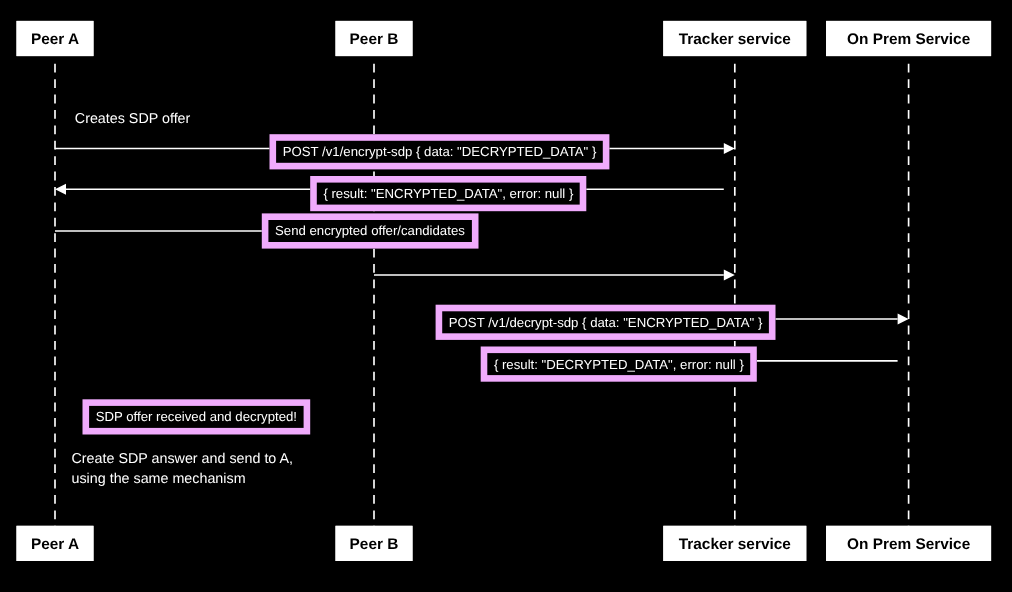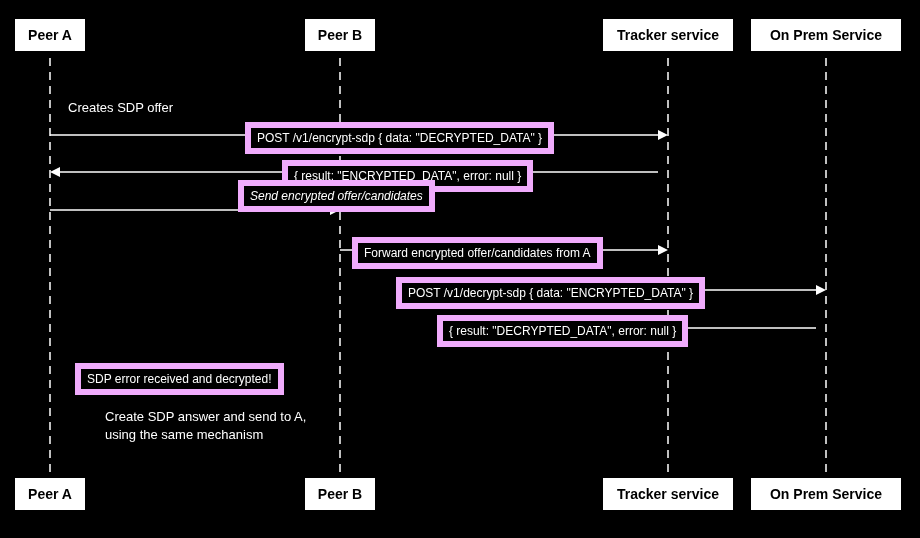--- a/index.html
+++ b/index.html
@@ -102,31 +102,30 @@
   <div class="actor-box" style="left:603px; top:19px; width:130px;">Tracker service</div>
 
   <div class="actor-box" style="left:751px; top:19px; width:150px;">On Prem Service</div>
 
   <div class="msg-text" style="left:68px; top:88px;margin-top:12px;">Creates SDP offer</div>
 
   <div class="msg-label" style="left:245px; top:122px;">POST /v1/encrypt-sdp { data: "DECRYPTED_DATA" }</div>
 
   <div class="msg-label" style="left:282px; top:160px;">{ result: "ENCRYPTED_DATA", error: null }</div>
 
-  <div class="msg-label" style="left:238px; top:180px;font-style:italic;">Send encrypted offer/candidates</div>
+  <div class="msg-label" style="left:238px; top:194px;">Send encrypted offer/candidates</div>
 
-  <div class="msg-label" style="left:352px; top:237px;">Forward encrypted offer/candidates from A</div>
 
   <div class="msg-label" style="left:396px; top:277px;">POST /v1/decrypt-sdp { data: "ENCRYPTED_DATA" }</div>
 
   <div class="msg-label" style="left:437px; top:315px;">{ result: "DECRYPTED_DATA", error: null }</div>
 
-  <div class="msg-label" style="left:75px; top:363px;">SDP error received and decrypted!</div>
+  <div class="msg-label" style="left:75px; top:363px;">SDP offer received and decrypted!</div>
 
-  <div class="msg-text" style="left:65px; top:408px; line-height:1.4; font-size:13px; white-space:pre-line;margin-left:40px;">Create SDP answer and send to A,
+  <div class="msg-text" style="left:65px; top:408px; line-height:1.4; font-size:13px; white-space:pre-line;">Create SDP answer and send to A,
 using the same mechanism</div>
 
   <div class="actor-box" style="left:15px; top:478px; width:70px;">Peer A</div>
 
   <div class="actor-box" style="left:305px; top:478px; width:70px;">Peer B</div>
 
   <div class="actor-box" style="left:603px; top:478px; width:130px;">Tracker service</div>
 
   <div class="actor-box" style="left:751px; top:478px; width:150px;">On Prem Service</div>
 

